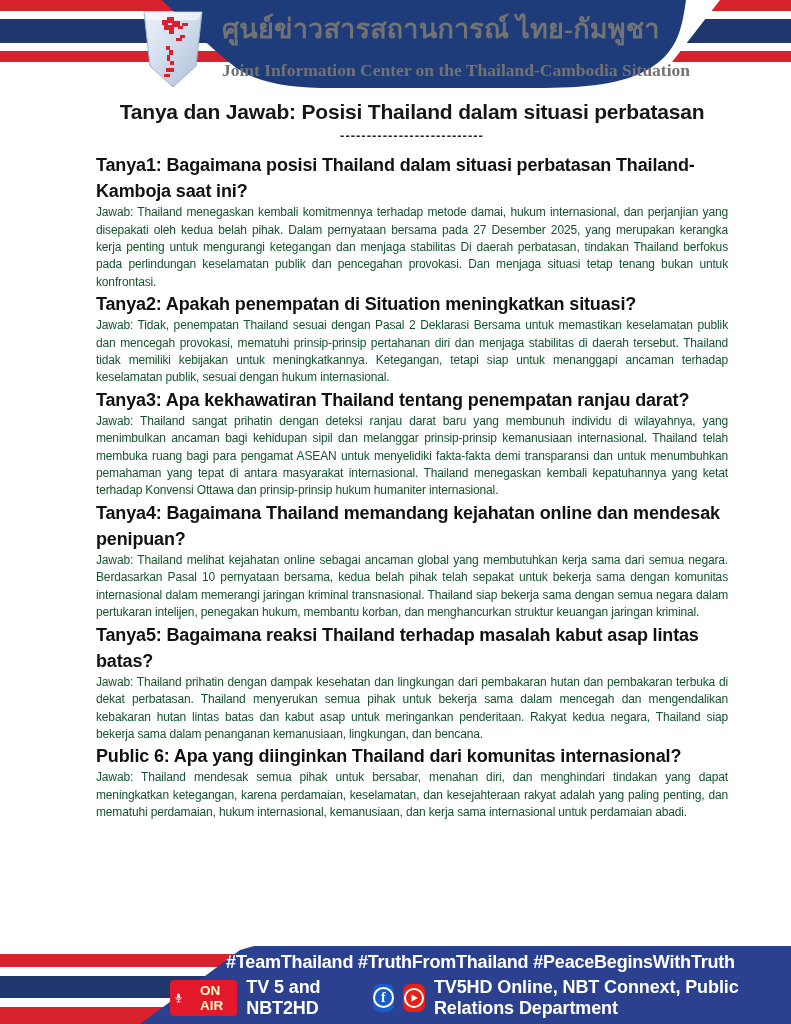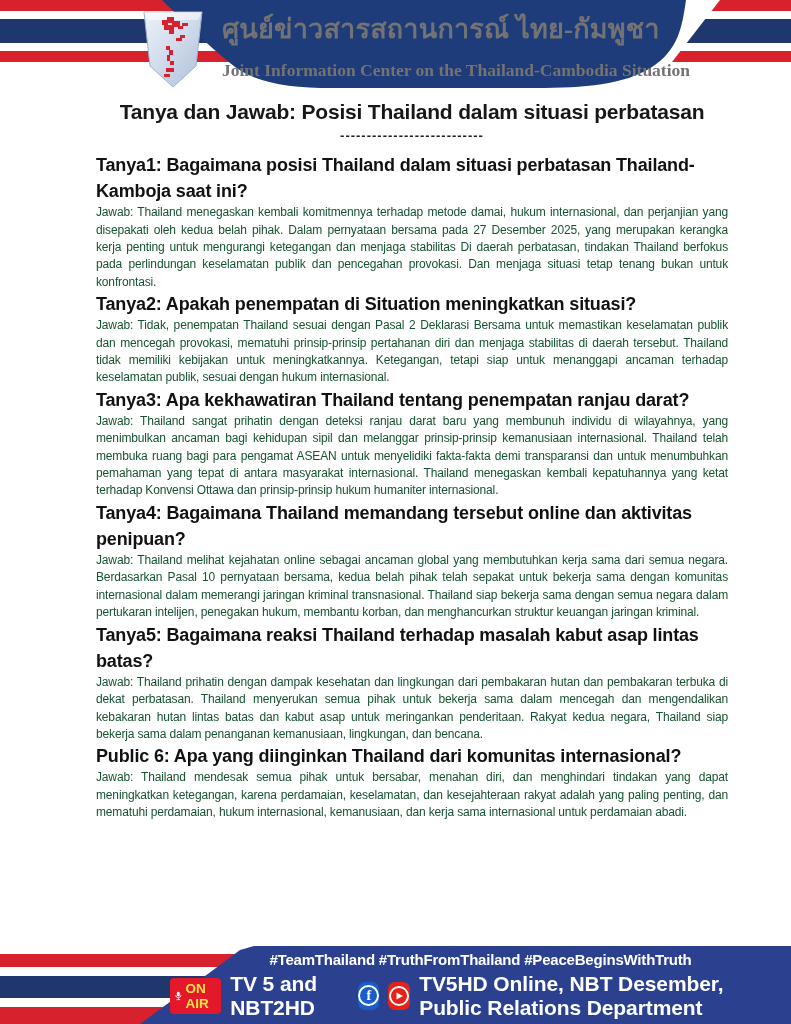--- a/index.html
+++ b/index.html
@@ -39,25 +39,25 @@
   .fstripe.red1 { background:#d7212d; height:13px; }
   .fstripe.w    { background:#ffffff; height:9px; }
   .fstripe.blue { background:#20376e; height:22px; }
   .fstripe.red2 { background:#d7212d; height:17px; }
   .footer-bar {
     position:absolute; inset:0; background:#2b4190;
     clip-path:polygon(254px 0, 791px 0, 791px 78px, 140px 78px, 224px 16px, 240px 4px);
   }
   .footer-inner { position:absolute; left:170px; right:0; top:0; bottom:0;
     display:flex; flex-direction:column; align-items:center; justify-content:center; gap:4px; }
-  .hashtags { color:#ffffff; font-weight:bold; font-size:15px; letter-spacing:-0.2px; }
+  .hashtags { color:#ffffff; font-weight:bold; font-size:18px; letter-spacing:-0.2px; }
   .footer-row { display:flex; align-items:center; gap:9px; }
-  .onair-badge { display:flex; align-items:center; gap:3px; background:#e3192b; color:#fde047;
+  .onair-badge { display:flex; align-items:center; gap:17px; background:#e3192b; color:#fef9c3;
     font-weight:bold; font-size:13.5px; padding:3px 7px 3px 4px; border-radius:4px; }
-  .channel-text, .online-text { color:#ffffff; font-weight:bold; font-size:21px; letter-spacing:-0.1px; }
+  .channel-text, .online-text { color:#ffffff; font-weight:bold; font-size:18px; letter-spacing:-0.1px; }
   .social { width:28px; height:28px; border-radius:7px; display:flex; align-items:center; justify-content:center; }
   .fb { background:#1a5dc8; margin-left:8px; }
   .fb-circle { width:21px; height:21px; border:2px solid #fff; border-radius:50%;
     display:flex; align-items:center; justify-content:center;
     color:#ffffff; font-weight:bold; font-size:14px; font-family:"Liberation Serif", serif; }
   .yt { background:#e62117; }
 </style>
 </head>
 <body>
 
@@ -125,21 +125,21 @@
     </div>
     <div>
       <div class="qa-q">Tanya2: Apakah penempatan di Situation meningkatkan situasi?</div>
       <div class="qa-a">Jawab: Tidak, penempatan Thailand sesuai dengan Pasal 2 Deklarasi Bersama untuk memastikan keselamatan publik dan mencegah provokasi, mematuhi prinsip-prinsip pertahanan diri dan menjaga stabilitas di daerah tersebut. Thailand tidak memiliki kebijakan untuk meningkatkannya. Ketegangan, tetapi siap untuk menanggapi ancaman terhadap keselamatan publik, sesuai dengan hukum internasional.</div>
     </div>
     <div>
       <div class="qa-q">Tanya3: Apa kekhawatiran Thailand tentang penempatan ranjau darat?</div>
       <div class="qa-a">Jawab: Thailand sangat prihatin dengan deteksi ranjau darat baru yang membunuh individu di wilayahnya, yang menimbulkan ancaman bagi kehidupan sipil dan melanggar prinsip-prinsip kemanusiaan internasional. Thailand telah membuka ruang bagi para pengamat ASEAN untuk menyelidiki fakta-fakta demi transparansi dan untuk menumbuhkan pemahaman yang tepat di antara masyarakat internasional. Thailand menegaskan kembali kepatuhannya yang ketat terhadap Konvensi Ottawa dan prinsip-prinsip hukum humaniter internasional.</div>
     </div>
     <div>
-      <div class="qa-q">Tanya4: Bagaimana Thailand memandang tersebut online dan aktivitas penipuan?</div>
+      <div class="qa-q">Tanya4: Bagaimana Thailand memandang kejahatan online dan mendesak penipuan?</div>
       <div class="qa-a">Jawab: Thailand melihat kejahatan online sebagai ancaman global yang membutuhkan kerja sama dari semua negara. Berdasarkan Pasal 10 pernyataan bersama, kedua belah pihak telah sepakat untuk bekerja sama dengan komunitas internasional dalam memerangi jaringan kriminal transnasional. Thailand siap bekerja sama dengan semua negara dalam pertukaran intelijen, penegakan hukum, membantu korban, dan menghancurkan struktur keuangan jaringan kriminal.</div>
     </div>
     <div>
       <div class="qa-q">Tanya5: Bagaimana reaksi Thailand terhadap masalah kabut asap lintas batas?</div>
       <div class="qa-a">Jawab: Thailand prihatin dengan dampak kesehatan dan lingkungan dari pembakaran hutan dan pembakaran terbuka di dekat perbatasan. Thailand menyerukan semua pihak untuk bekerja sama dalam mencegah dan mengendalikan kebakaran hutan lintas batas dan kabut asap untuk meringankan penderitaan. Rakyat kedua negara, Thailand siap bekerja sama dalam penanganan kemanusiaan, lingkungan, dan bencana.</div>
     </div>
     <div>
       <div class="qa-q">Public 6: Apa yang diinginkan Thailand dari komunitas internasional?</div>
     </div>
     <div>
@@ -172,18 +172,18 @@
         <span class="channel-text">TV 5 and NBT2HD</span>
         <span class="social fb">
           <span class="fb-circle">f</span>
         </span>
         <span class="social yt">
           <svg width="22" height="22" viewBox="0 0 22 22">
             <circle cx="11" cy="11" r="9" fill="none" stroke="#ffffff" stroke-width="2"></circle>
             <path d="M8.5 7.5 L15 11 L8.5 14.5 Z" fill="#ffffff"></path>
           </svg>
         </span>
-        <span class="online-text">TV5HD Online, NBT Desember, Public Relations Department</span>
+        <span class="online-text">TV5HD Online, NBT Connext, Public Relations Department</span>
       </div>
     </div>
   </div>
 
 </div>
 
 </body></html>

